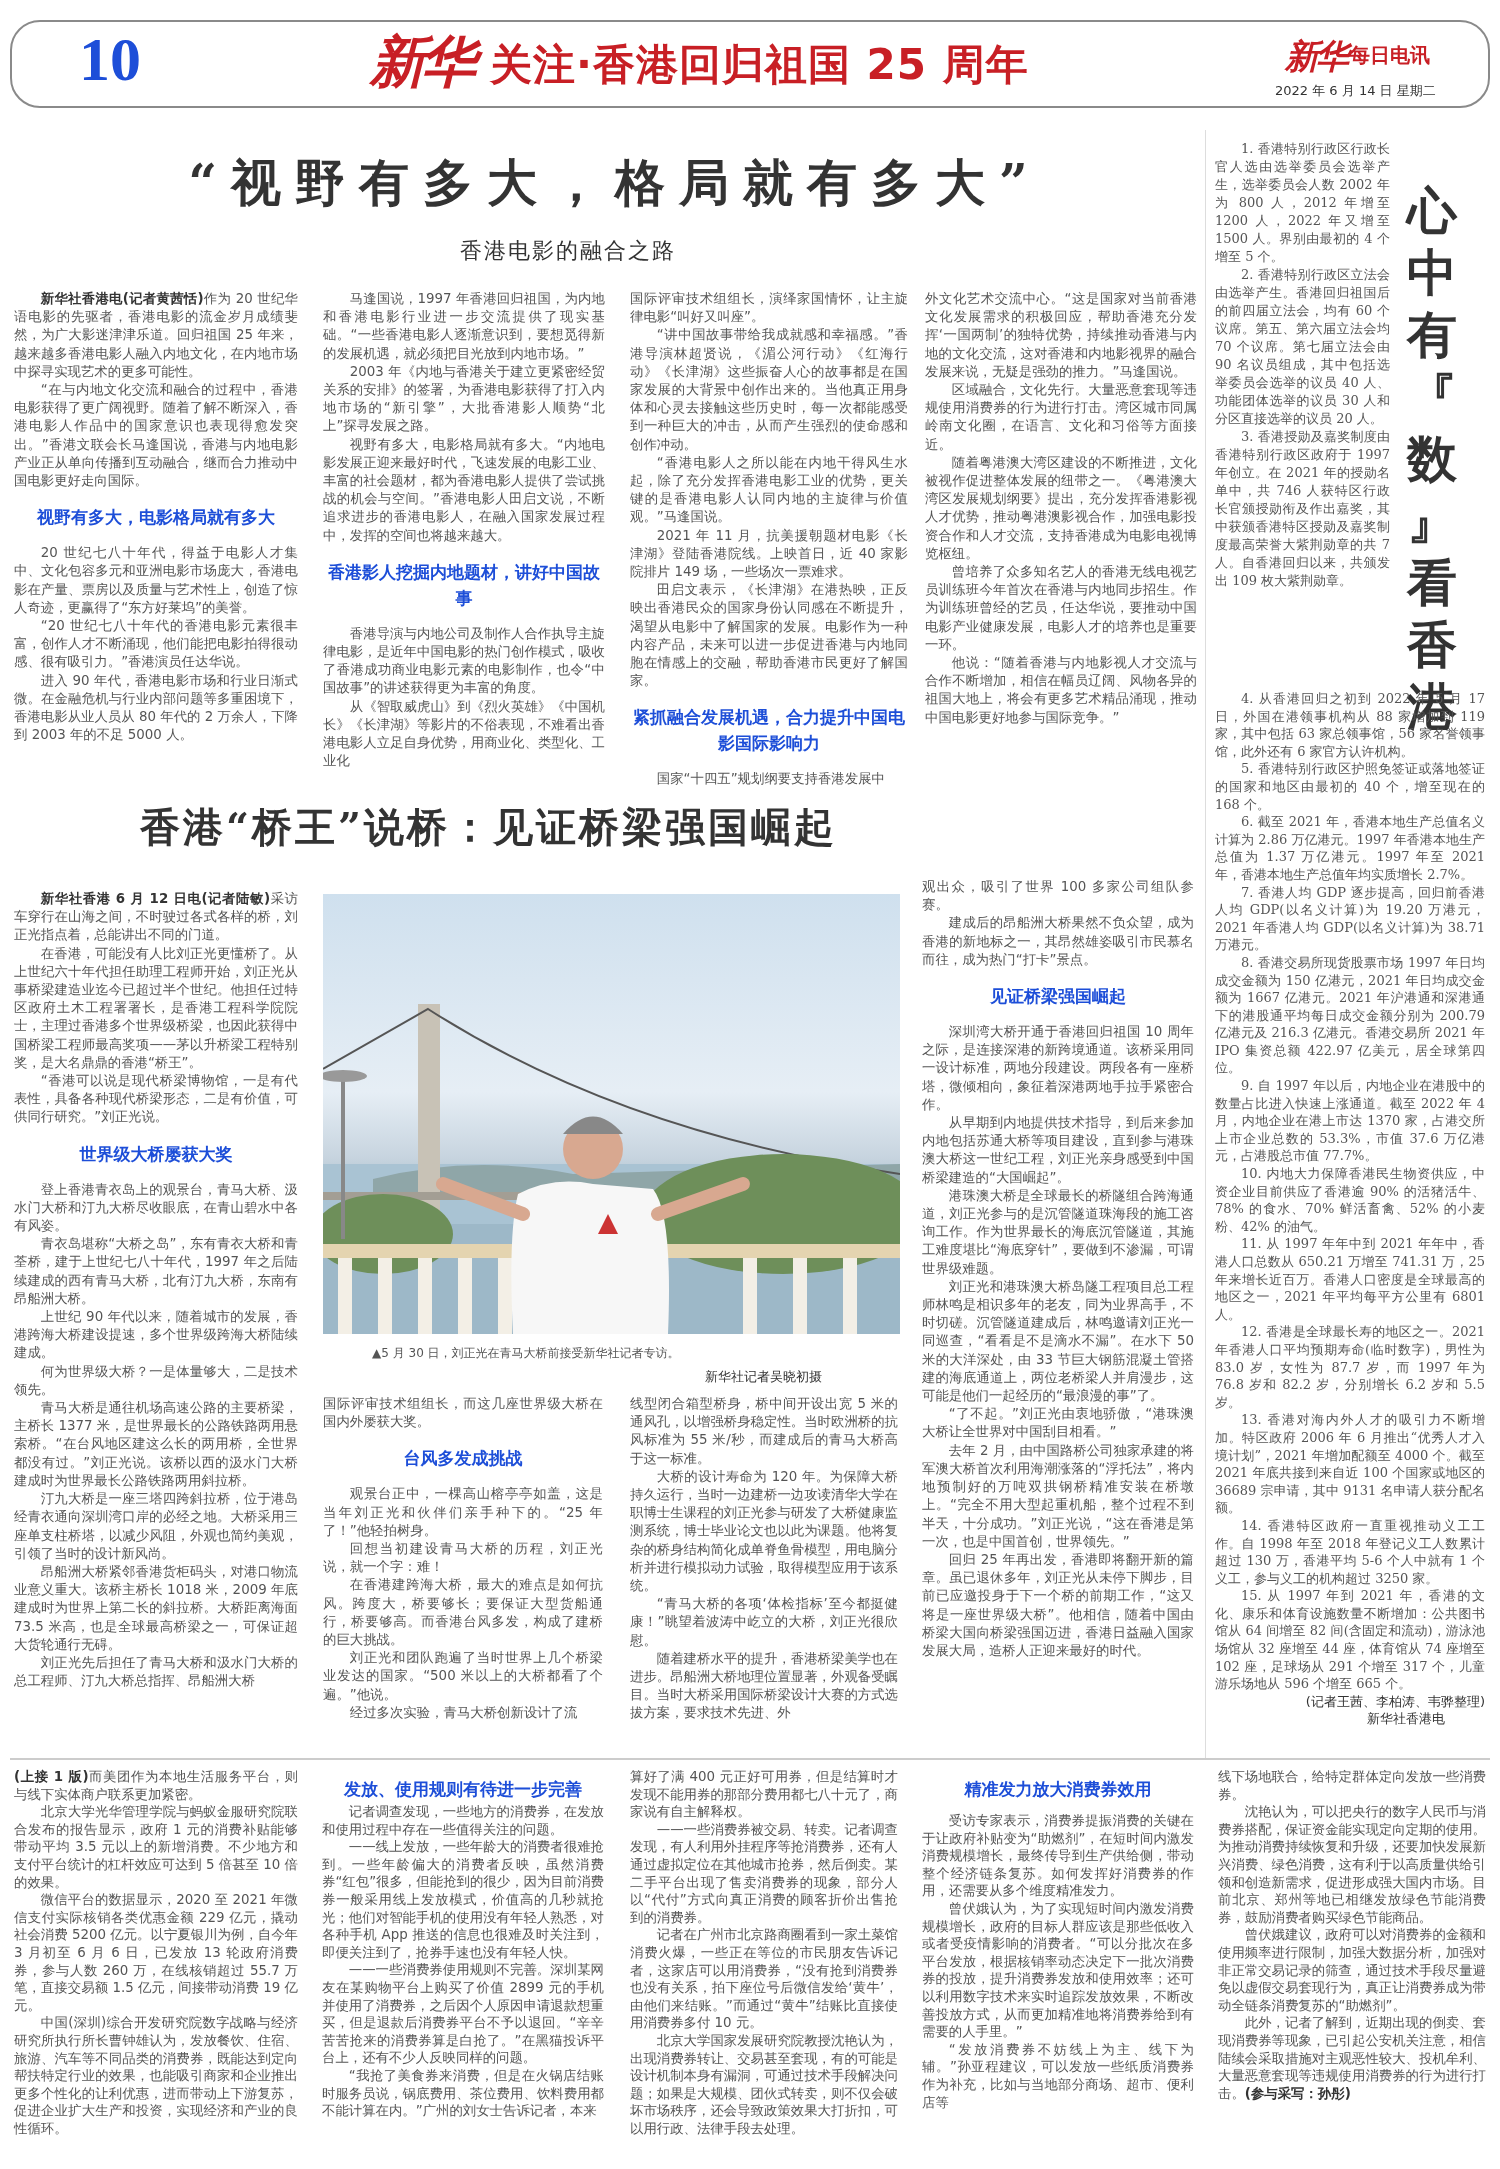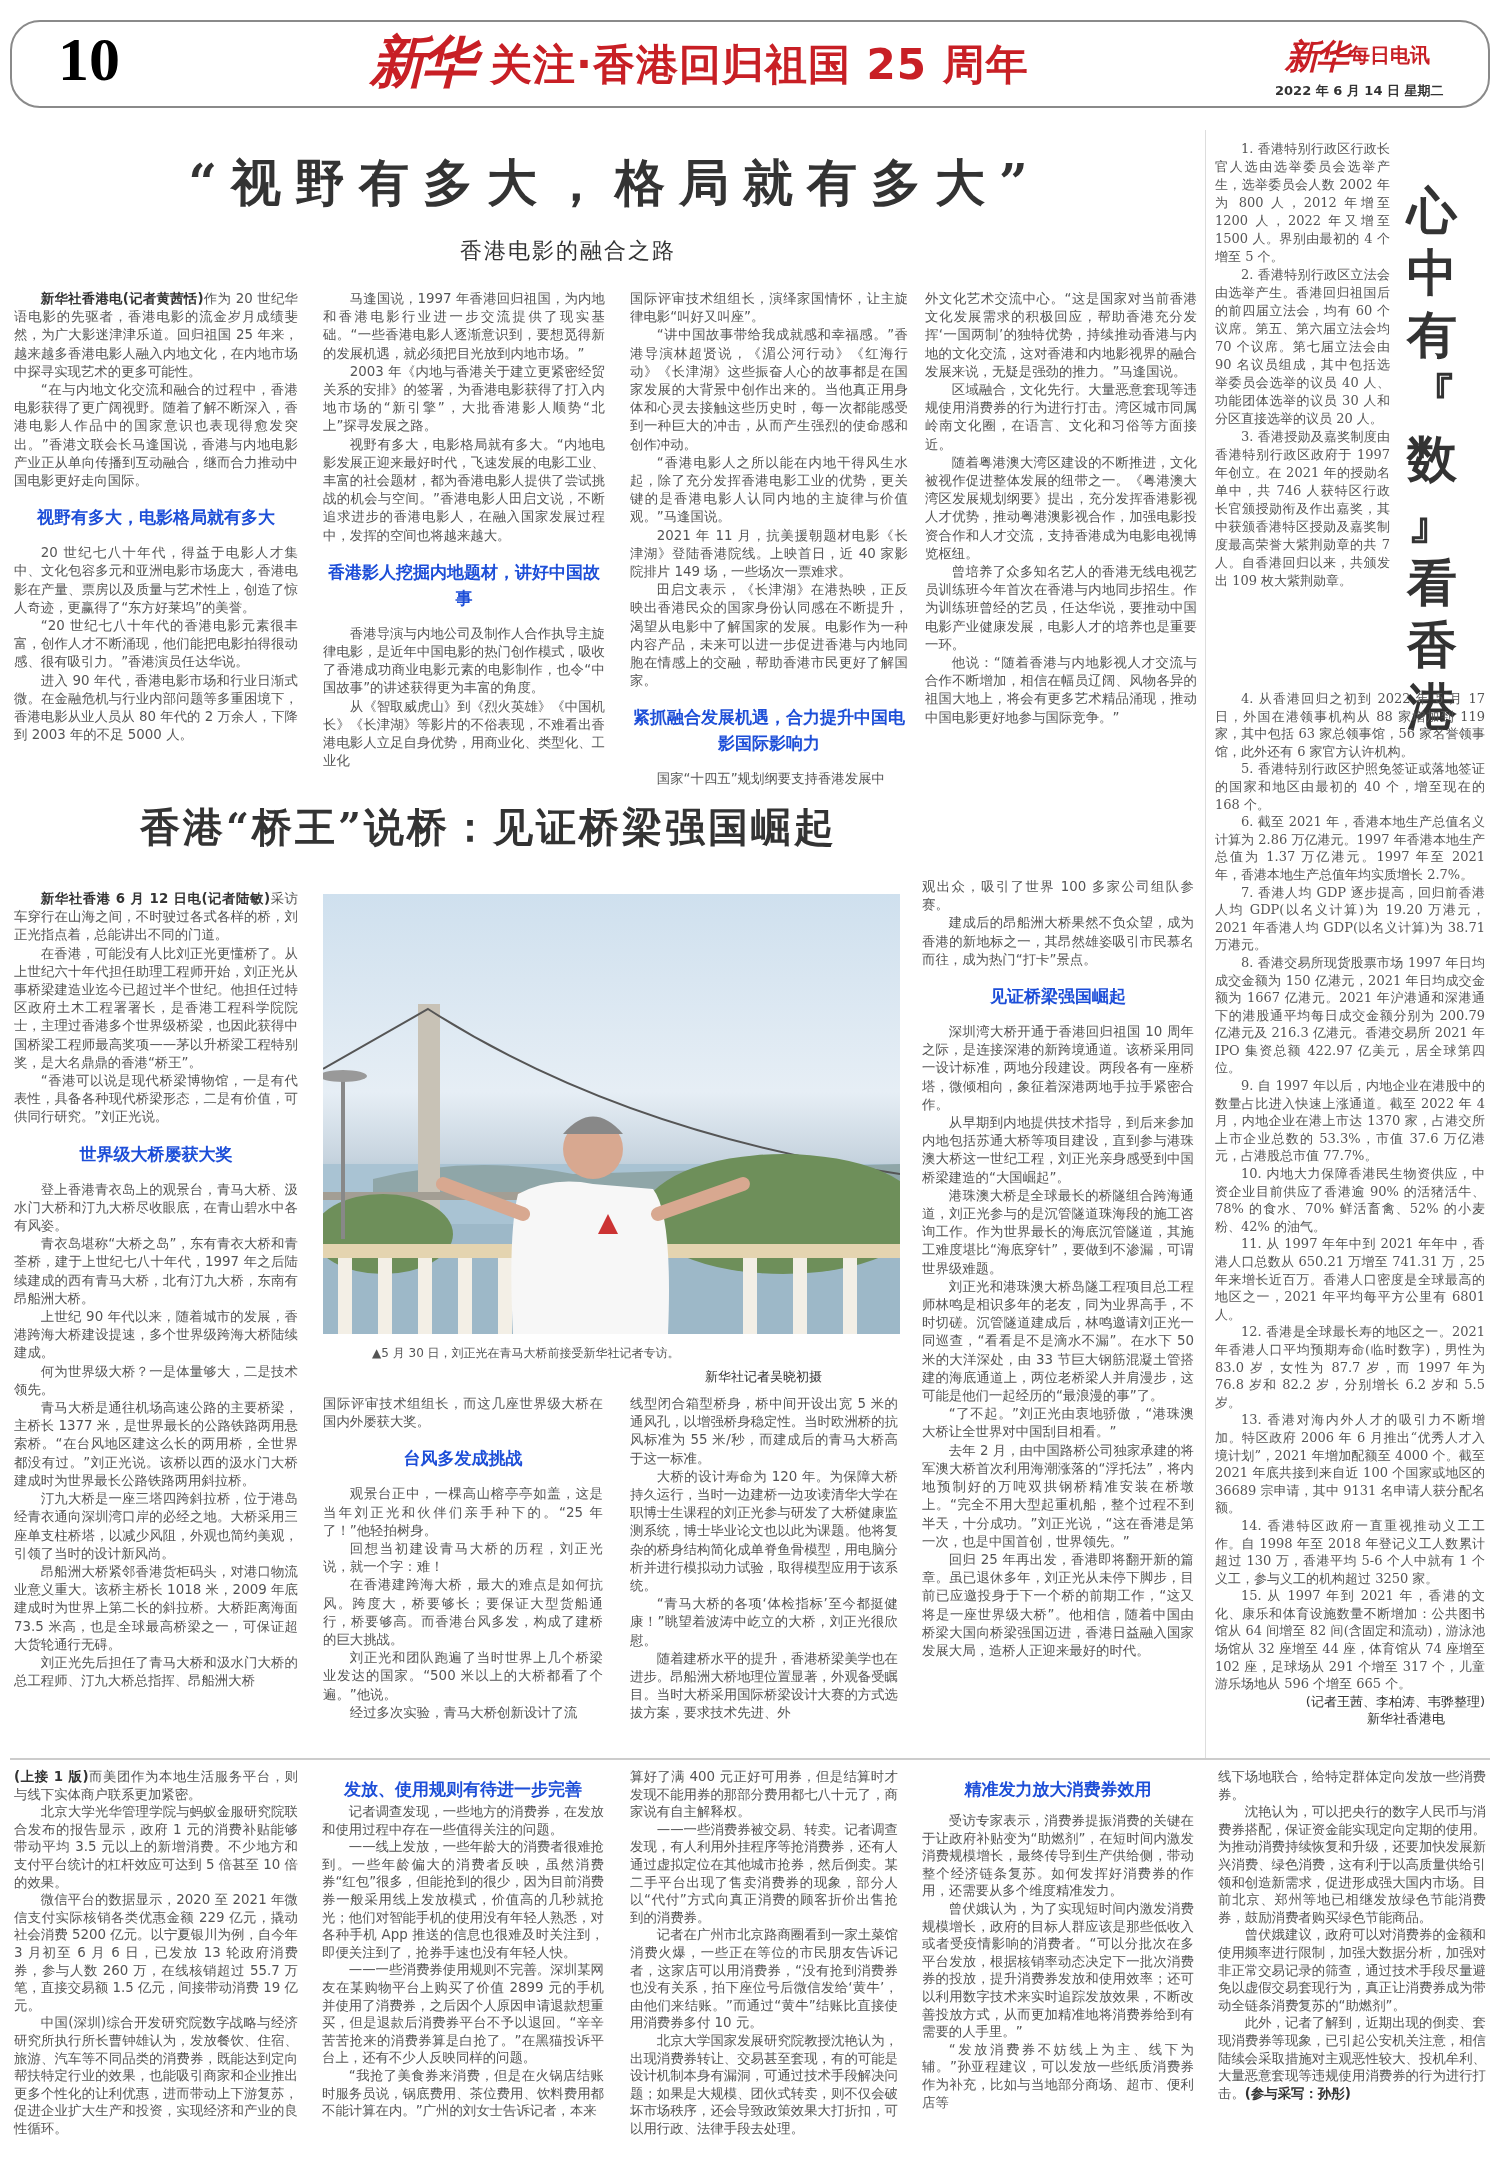--- a/index.html
+++ b/index.html
@@ -1,24 +1,24 @@
 <!DOCTYPE html>
 <html><head>
 <meta charset="utf-8">
 <style>
 *{box-sizing:border-box;margin:0;padding:0}
 body{width:1500px;height:2169px;background:#fff;font-family:"DejaVu Sans",sans-serif;color:#444;position:relative;overflow:hidden}
 .abs{position:absolute}
 .masthead{left:10px;top:20px;width:1480px;height:88px;border:2px solid #8a8a8a;border-radius:30px}
-.pagenum{left:58px;top:24px;font-family:"Liberation Serif",serif;font-weight:bold;font-size:62px;color:#000000;line-height:70px}
+.pagenum{left:79px;top:24px;font-family:"Liberation Serif",serif;font-weight:bold;font-size:62px;color:#1d4ed8;line-height:70px}
 .brand{left:370px;top:26px;font-family:"DejaVu Serif",serif;font-style:italic;font-weight:bold;font-size:56px;color:#c81f25;letter-spacing:-6px;line-height:70px}
 .mast-title{left:490px;top:40px;font-size:42px;font-weight:bold;color:#c81f25;line-height:50px;letter-spacing:1px}
 .brand2{left:1285px;top:36px;font-family:"DejaVu Serif",serif;font-style:italic;font-weight:bold;font-size:34px;color:#c81f25;letter-spacing:-4px;line-height:40px}
 .brand2-t{left:1350px;top:42px;font-size:20px;font-weight:bold;color:#c81f25}
-.date{left:1275px;top:82px;font-size:13px;color:#333;font-weight:bold}
+.date{left:1275px;top:82px;font-size:13px;color:#333;font-weight:normal}
 .h1{left:140px;top:150px;width:950px;text-align:center;font-family:"DejaVu Serif",serif;font-weight:bold;font-size:50px;color:#333;letter-spacing:14px}
 .sub{left:460px;top:236px;font-size:22px;color:#333;letter-spacing:2px}
 .col{font-size:13.4px;line-height:18.2px;text-align:justify;color:#555}
 .col p{text-indent:2em}
 .col .lead{font-weight:bold;color:#333}
 .col h3{font-size:17px;color:#1d4ed8;font-weight:bold;text-align:center;margin:14px 0 14px;line-height:26px;text-indent:0}
 .vrule{width:1px;background:#ddd}
 .side{left:1215px;top:140px;width:175px;font-family:"DejaVu Serif",serif;font-size:13px;line-height:18px;color:#555;text-align:justify}
 .side p{text-indent:2em}
 .side-wide{left:1215px;top:690px;width:270px;font-family:"DejaVu Serif",serif;font-size:13px;line-height:17.6px;color:#555;text-align:justify}

